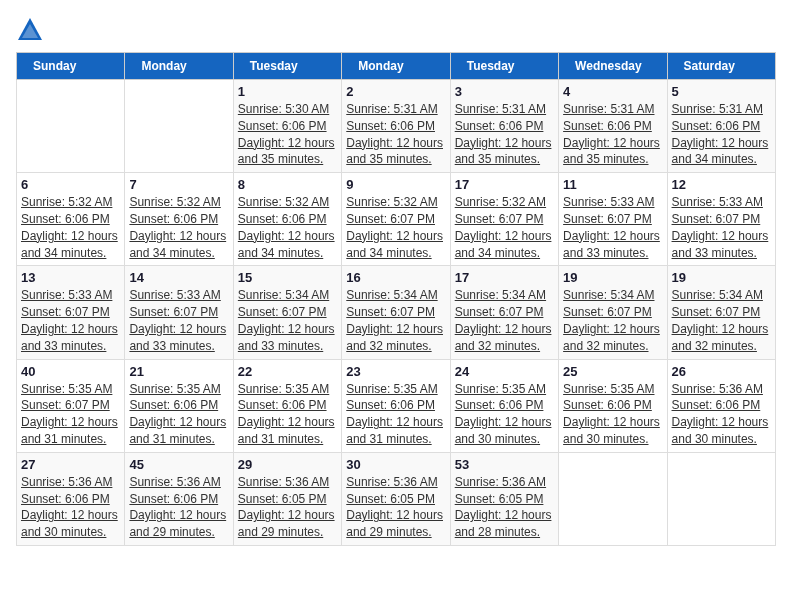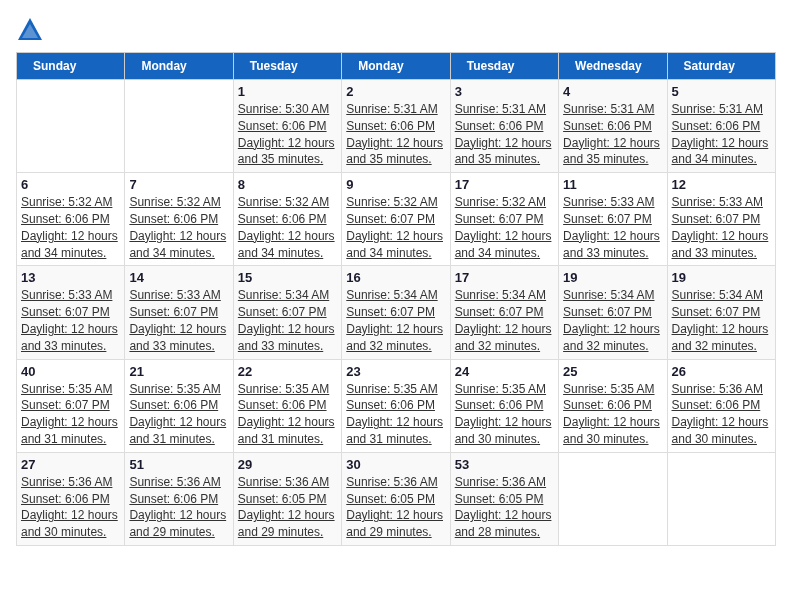--- a/index.html
+++ b/index.html
@@ -296,21 +296,21 @@
         </td>
       </tr>
       <tr>
         <td>
           <span class="day-number">27</span>
           <div class="day-info" style="white-space: pre-line;">Sunrise: 5:36 AM
 Sunset: 6:06 PM
 Daylight: 12 hours and 30 minutes.</div>
         </td>
         <td>
-          <span class="day-number">51</span>
+          <span class="day-number">45</span>
           <div class="day-info" style="white-space: pre-line;">Sunrise: 5:36 AM
 Sunset: 6:06 PM
 Daylight: 12 hours and 29 minutes.</div>
         </td>
         <td>
           <span class="day-number">29</span>
           <div class="day-info" style="white-space: pre-line;">Sunrise: 5:36 AM
 Sunset: 6:05 PM
 Daylight: 12 hours and 29 minutes.</div>
         </td>

